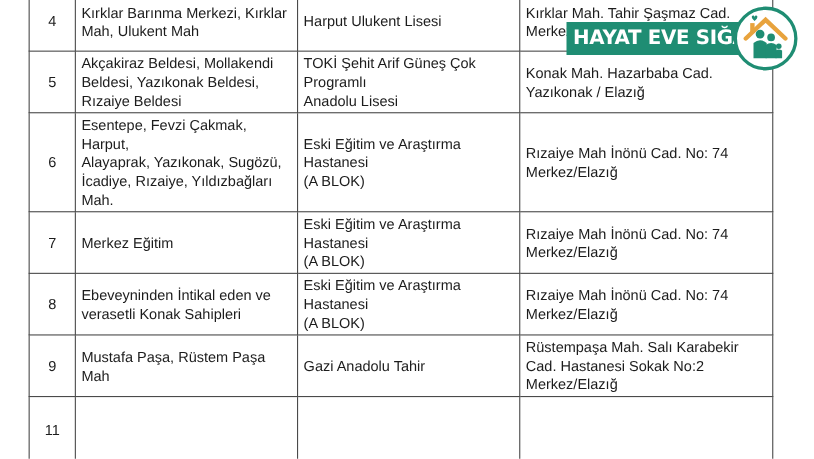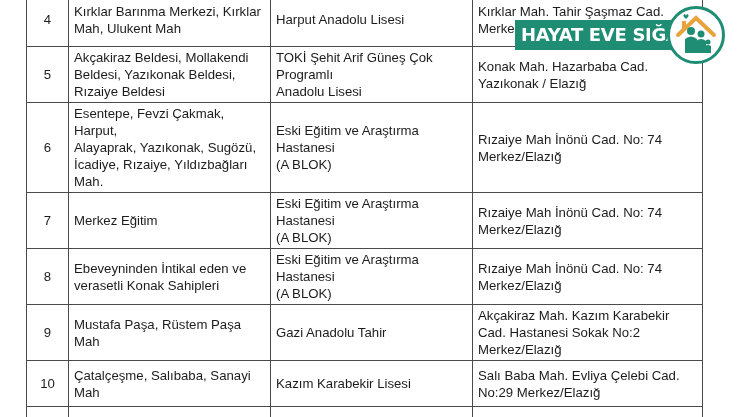--- a/index.html
+++ b/index.html
@@ -40,21 +40,21 @@
 
 <table class="doc-table">
   <tbody id="tbody">
       <tr style="height: 54px;">
         <td class="num">4</td>
         <td class="col-area">
           <span class="cell-line">Kırklar Barınma Merkezi, Kırklar</span>
           <span class="cell-line">Mah, Ulukent Mah</span>
         </td>
         <td class="col-school">
-          <span class="cell-line">Harput Anadolu Lisesi</span>
+          <span class="cell-line">Harput Ulukent Lisesi</span>
         </td>
         <td class="col-address">
           <span class="cell-line">Kırklar Mah. Tahir Şaşmaz Cad.</span>
           <span class="cell-line">Merkez/Elazığ</span>
         </td>
       </tr>
       <tr style="height: 50px;">
         <td class="num">5</td>
         <td class="col-area">
           <span class="cell-line">Akçakiraz Beldesi, Mollakendi</span>
@@ -118,37 +118,23 @@
       </tr>
       <tr style="height: 50px;">
         <td class="num">9</td>
         <td class="col-area">
           <span class="cell-line">Mustafa Paşa, Rüstem Paşa Mah</span>
         </td>
         <td class="col-school">
           <span class="cell-line">Gazi Anadolu Tahir</span>
         </td>
         <td class="col-address">
-          <span class="cell-line">Akçakiraz Mah. Kazım Karabekir</span>
+          <span class="cell-line">Rüstempaşa Mah. Salı Karabekir</span>
           <span class="cell-line">Cad. Hastanesi Sokak No:2</span>
           <span class="cell-line">Merkez/Elazığ</span>
-        </td>
-      </tr>
-      <tr style="height: 46px;">
-        <td class="num">10</td>
-        <td class="col-area">
-          <span class="cell-line">Çatalçeşme, Salıbaba, Sanayi</span>
-          <span class="cell-line">Mah</span>
-        </td>
-        <td class="col-school">
-          <span class="cell-line">Kazım Karabekir Lisesi</span>
-        </td>
-        <td class="col-address">
-          <span class="cell-line">Salı Baba Mah. Evliya Çelebi Cad.</span>
-          <span class="cell-line">No:29 Merkez/Elazığ</span>
         </td>
       </tr>
       <tr style="height: 60px;">
         <td class="num">11</td>
         <td class="col-area"></td>
         <td class="col-school"></td>
         <td class="col-address"></td>
       </tr>
     </tbody>
 </table>

